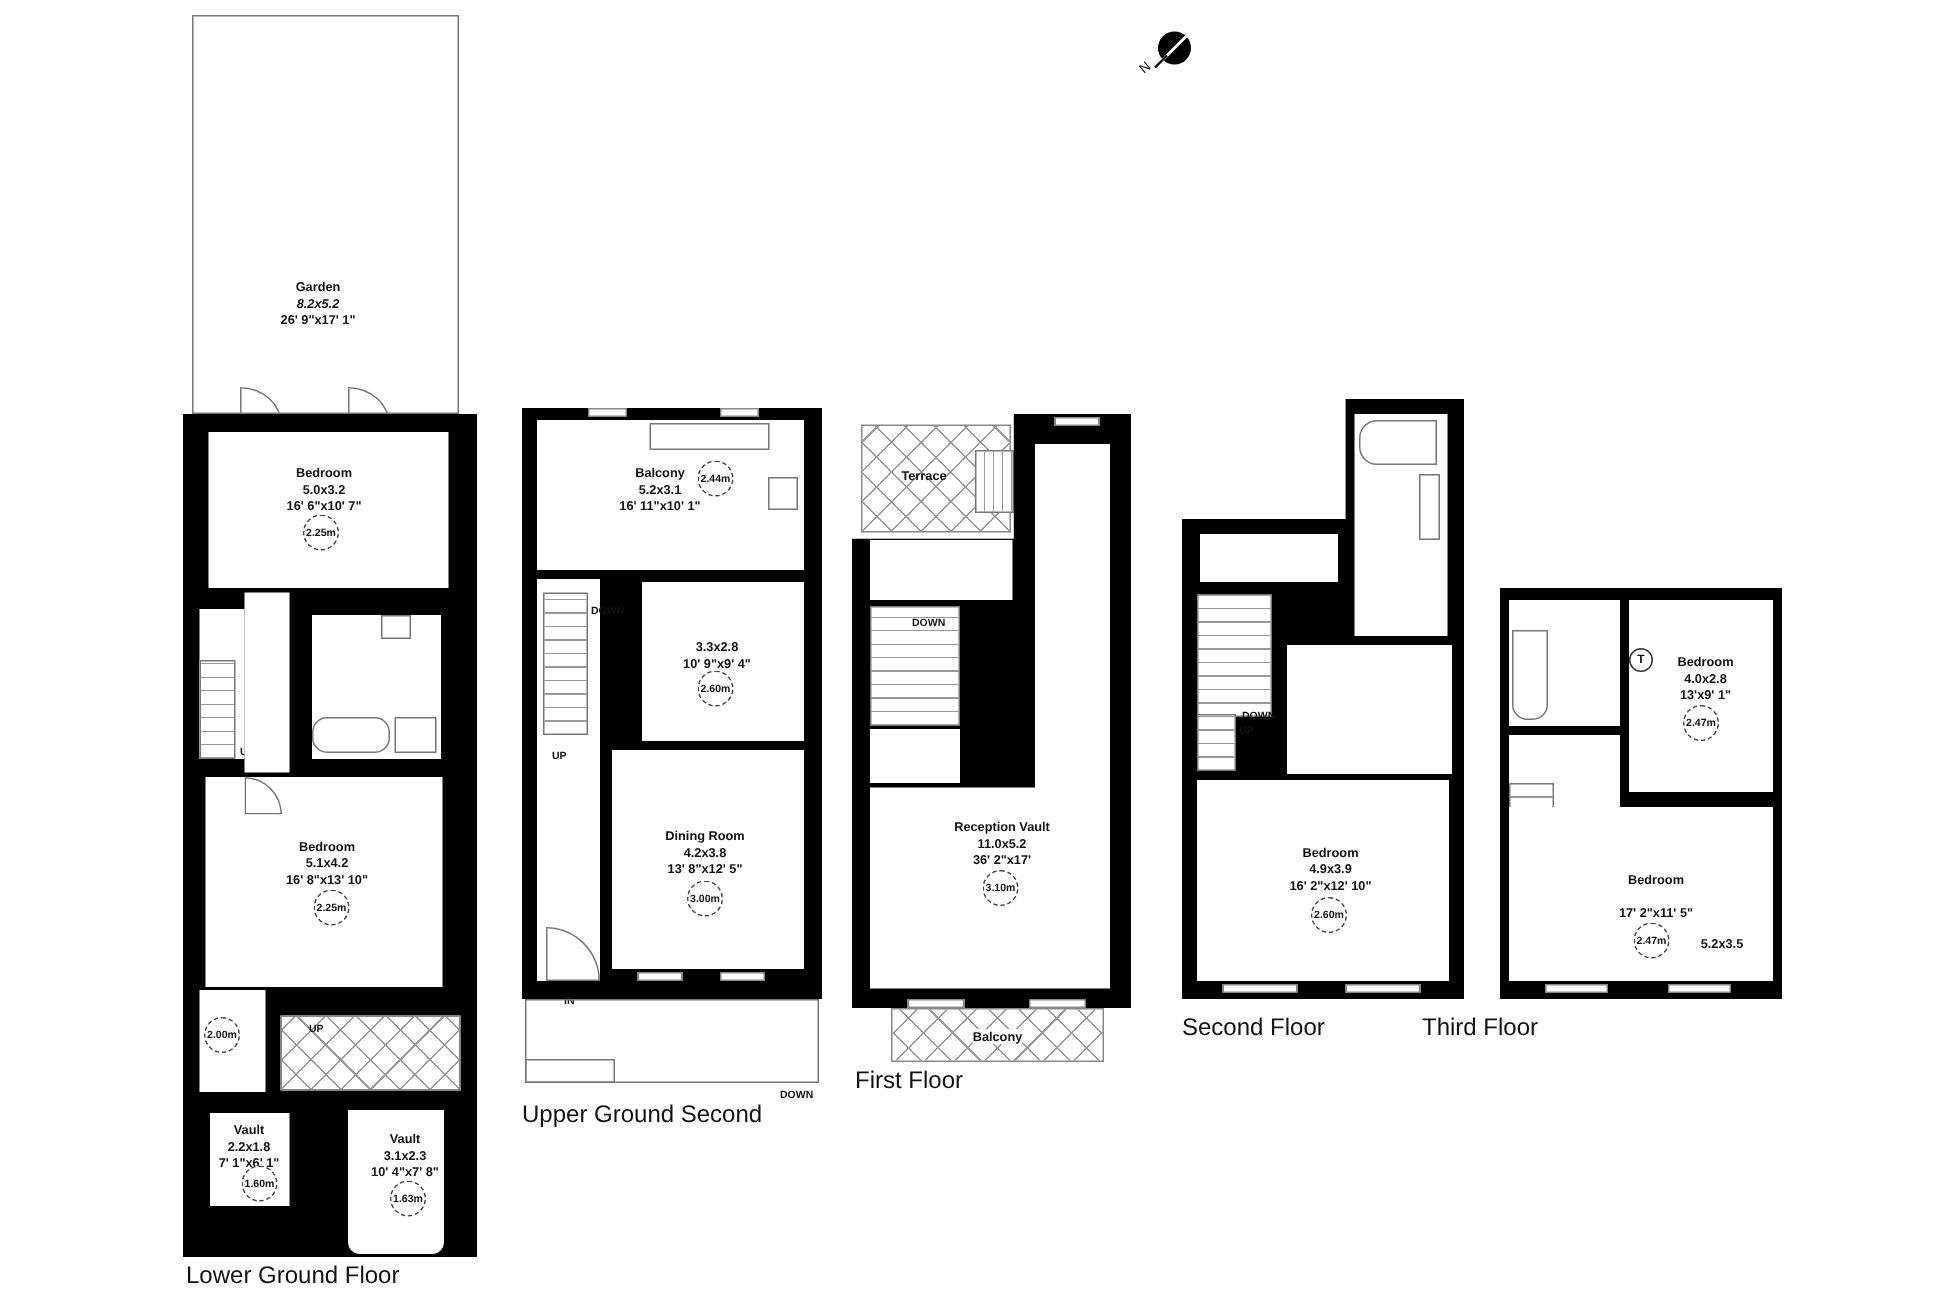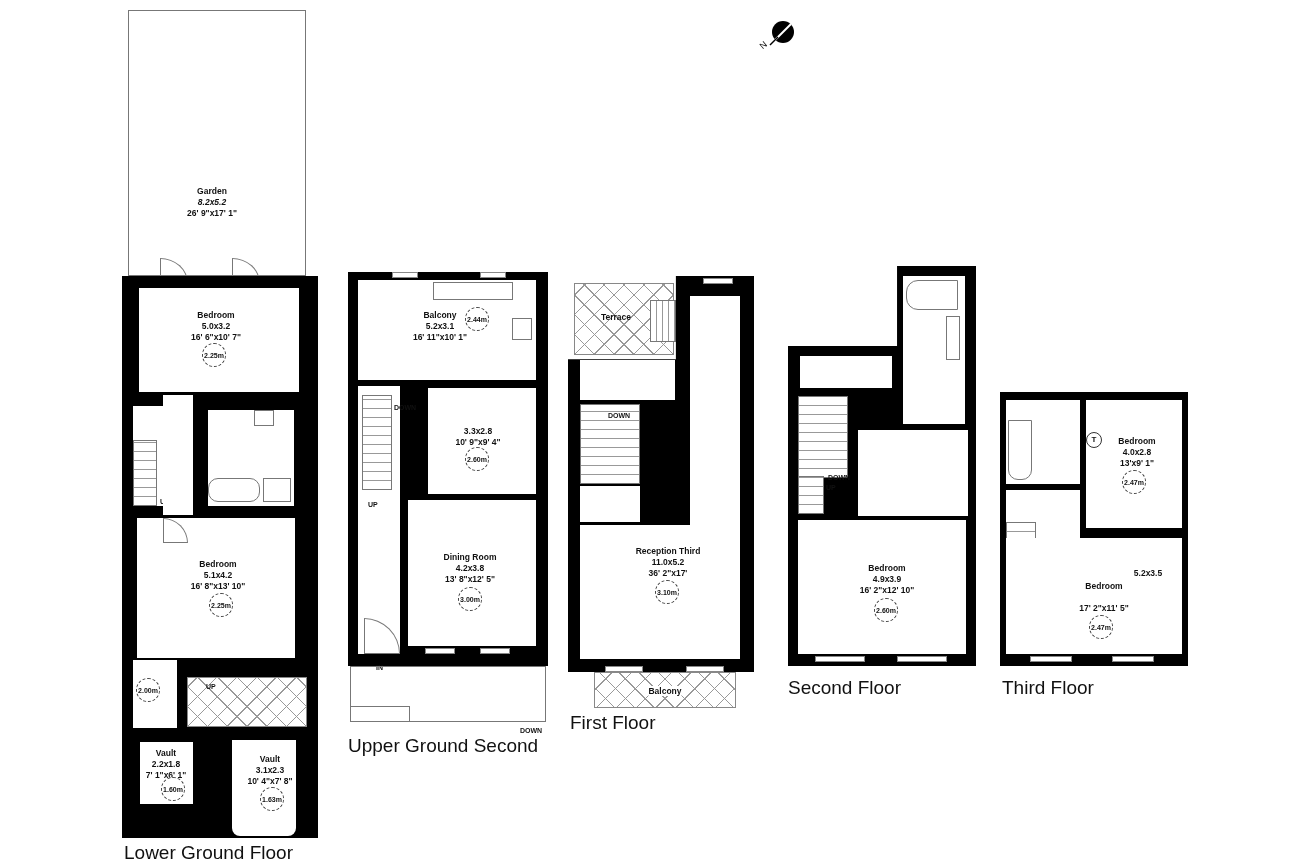--- a/index.html
+++ b/index.html
@@ -3,21 +3,21 @@
 <meta charset="utf-8">
 <style>
   html, body { margin:0; padding:0; background:#ffffff; }
   body { width:1300px; height:867px; position:relative; overflow:hidden; font-family:"Liberation Sans", sans-serif; color:#111; }
   .abs { position:absolute; }
   .wall { position:absolute; background:#000; }
   .thin { position:absolute; border:1px solid #777; box-sizing:border-box; }
   .room { position:absolute; background:#fff; }
   .lbl { position:absolute; text-align:center; font-weight:bold; font-size:8.5px; line-height:10px; transform:translateX(-50%); white-space:nowrap; }
   .ht { position:absolute; width:22px; height:22px; border:1px dashed #444; border-radius:50%; font-size:7px; font-weight:bold; display:flex; align-items:center; justify-content:center; transform:translate(-50%,-50%); background:#fff; }
-  .floor-title { position:absolute; font-size:19px; font-weight:normal; white-space:nowrap; }
+  .floor-title { position:absolute; font-size:16px; font-weight:normal; white-space:nowrap; }
   .tag { position:absolute; font-size:7px; font-weight:bold; white-space:nowrap; }
   .tile { position:absolute; box-sizing:border-box; border:1px solid #888;
     background-image:
       repeating-linear-gradient(45deg, transparent 0 13px, #999 13px 14px),
       repeating-linear-gradient(-45deg, transparent 0 13px, #999 13px 14px);
     background-color:#fff; }
   .stairs { position:absolute; box-sizing:border-box; border:1px solid #777;
     background-image: repeating-linear-gradient(0deg, transparent 0 8px, #999 8px 9px); background-color:#fff; }
   .door { position:absolute; border:1px solid #777; border-radius:0 100% 0 0; box-sizing:border-box; background:transparent; }
   .win { position:absolute; background:#fff; border:1px solid #888; box-sizing:border-box; }
@@ -133,21 +133,21 @@
   <div class="stairs" style="left:650px;top:300px;width:26px;height:42px;background-image:repeating-linear-gradient(90deg, transparent 0 5px, #999 5px 6px);"></div>
   <div class="wall" style="left:568px;top:276px;width:186px;height:396px;clip-path:polygon(58% 0,100% 0,100% 100%,0 100%,0 21%,58% 21%);"></div>
   <div class="room" style="left:580px;top:360px;width:95px;height:40px;"></div>
   <div class="stairs" style="left:580px;top:404px;width:60px;height:80px;"></div>
   <div class="tag" style="left:608px;top:412px;">DOWN</div>
   <div class="tag" style="left:588px;top:486px;">UP</div>
   <div class="room" style="left:580px;top:486px;width:60px;height:36px;"></div>
   <div class="room" style="left:580px;top:525px;width:160px;height:134px;"></div>
   <div class="room" style="left:690px;top:296px;width:50px;height:232px;"></div>
   <div class="win" style="left:703px;top:278px;width:30px;height:6px;"></div>
-  <div class="lbl" style="left:668px;top:546px;">Reception Third</div>
+  <div class="lbl" style="left:668px;top:546px;">Reception Vault</div>
   <div class="lbl" style="left:668px;top:557px;">11.0x5.2</div>
   <div class="lbl" style="left:668px;top:568px;">36' 2"x17'</div>
   <div class="ht" style="left:667px;top:592px;">3.10m</div>
   <div class="win" style="left:605px;top:666px;width:38px;height:6px;"></div>
   <div class="win" style="left:686px;top:666px;width:38px;height:6px;"></div>
   <div class="tile" style="left:594px;top:672px;width:142px;height:36px;"></div>
   <div class="lbl" style="left:665px;top:686px;background:#fff;">Balcony</div>
 
   <div class="floor-title" style="left:570px;top:712px;">First Floor</div>
 </div>
@@ -182,20 +182,20 @@
   <div class="abs" style="left:1086px;top:432px;width:14px;height:14px;border:1px solid #333;border-radius:50%;font-size:8px;font-weight:bold;text-align:center;line-height:14px;">T</div>
   <div class="lbl" style="left:1137px;top:436px;">Bedroom</div>
   <div class="lbl" style="left:1137px;top:447px;">4.0x2.8</div>
   <div class="lbl" style="left:1137px;top:458px;">13'x9' 1"</div>
   <div class="ht" style="left:1134px;top:482px;">2.47m</div>
   <div class="room" style="left:1006px;top:490px;width:74px;height:80px;"></div>
   <div class="stairs" style="left:1006px;top:522px;width:30px;height:46px;"></div>
   <div class="tag" style="left:1045px;top:551px;">DOWN</div>
   <div class="room" style="left:1006px;top:538px;width:176px;height:116px;"></div>
   <div class="lbl" style="left:1104px;top:581px;">Bedroom</div>
-  <div class="lbl" style="left:1104px;top:568px;margin-left:44px;">5.2x3.5</div>
+  <div class="lbl" style="left:1104px;top:624px;margin-left:44px;">5.2x3.5</div>
   <div class="lbl" style="left:1104px;top:603px;">17' 2"x11' 5"</div>
   <div class="ht" style="left:1101px;top:627px;">2.47m</div>
   <div class="win" style="left:1030px;top:656px;width:42px;height:6px;"></div>
   <div class="win" style="left:1112px;top:656px;width:42px;height:6px;"></div>
 
-  <div class="floor-title" style="left:1002px;top:677px;">Third Floor</div>
+  <div class="floor-title" style="left:948px;top:677px;">Third Floor</div>
 </div>
 
 </body></html>

